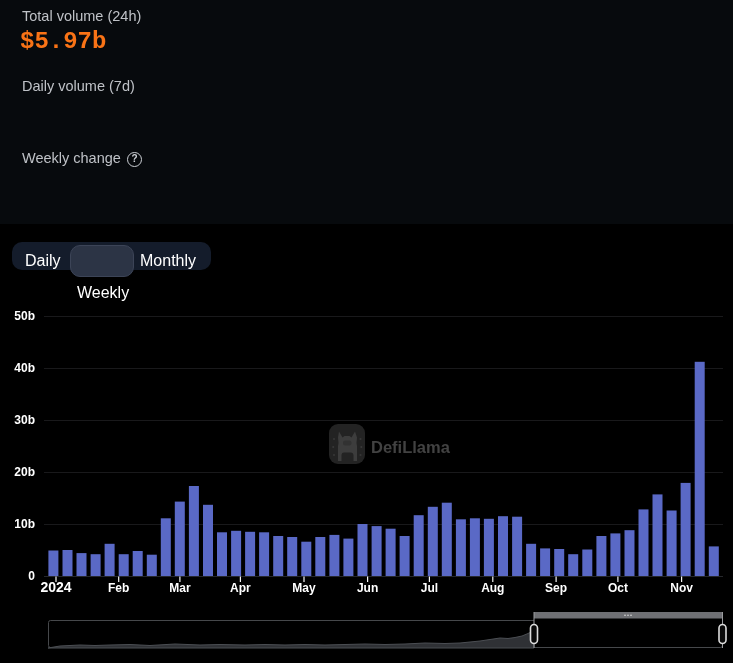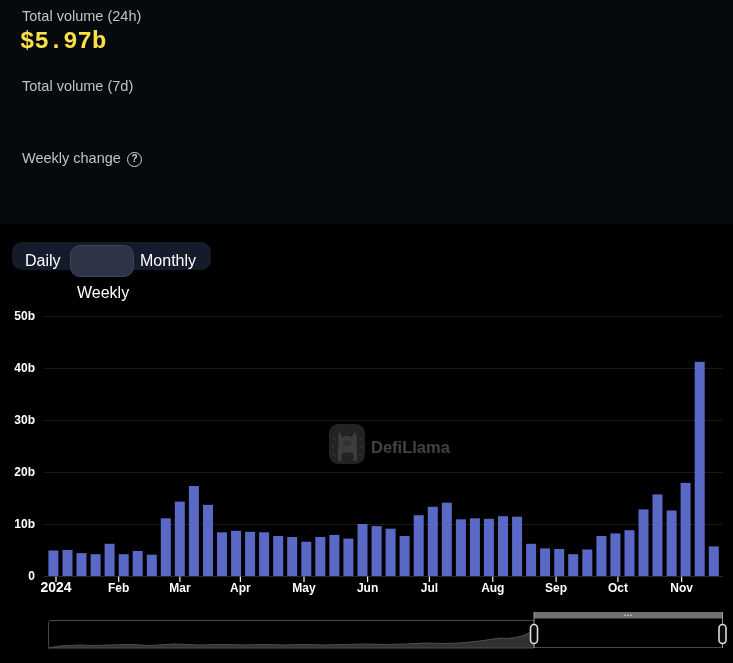--- a/index.html
+++ b/index.html
@@ -1,36 +1,36 @@
 <!DOCTYPE html>
 <html><head>
 <meta charset="utf-8">
 <style>
   html,body{margin:0;padding:0;}
   body{width:733px;height:663px;background:#000;overflow:hidden;position:relative;
        font-family:"Liberation Sans",sans-serif;}
   .top{position:absolute;left:0;top:0;width:733px;height:224px;background:#070a0d;padding-left:41px;}
   .lbl{position:absolute;left:22px;font-size:14.5px;color:#bfc2c7;white-space:nowrap;}
   .val{position:absolute;left:20px;font-family:"Liberation Mono",monospace;
-       font-weight:bold;font-size:24px;color:#fde047;white-space:nowrap;letter-spacing:0px;}
+       font-weight:bold;font-size:24px;color:#f97316;white-space:nowrap;letter-spacing:0px;}
   .tabs{position:absolute;left:12px;top:242px;width:199px;height:28px;
         background:#141c2b;border-radius:10px;}
   .tab{position:absolute;top:0;height:38px;line-height:38px;font-size:16px;color:#fff;}
   .pill{position:absolute;left:58px;top:3px;width:62px;height:30px;
         background:#2c3445;border:1px solid #3c4457;border-radius:10px;}
   .qicon{position:absolute;left:127px;top:152px;width:15px;height:15px;
          border:1.5px solid #ccd0d5;border-radius:50%;box-sizing:border-box;
          color:#ccd0d5;font-size:10px;line-height:12px;text-align:center;font-weight:bold;}
 </style>
 </head>
 <body>
   <div class="top">
     <div class="lbl" style="top:8px;">Total volume (24h)</div>
     <div class="val" style="top:28px;">$5.97b</div>
-    <div class="lbl" style="top:78px;">Total volume (7d)</div>
+    <div class="lbl" style="top:78px;">Daily volume (7d)</div>
     <div class="lbl" style="top:150px;">Weekly change</div>
     <div class="qicon">?</div>
   </div>
   <div class="tabs">
     <div class="tab" style="left:13px;">Daily</div>
     <div class="pill"></div>
     <div class="tab" style="left:65px;margin-top:32px;">Weekly</div>
     <div class="tab" style="left:128px;text-align:center;">Monthly</div>
   </div>
   <svg width="733" height="663" viewBox="0 0 733 663" style="position:absolute;left:0;top:0;" font-family="Liberation Sans, sans-serif">

